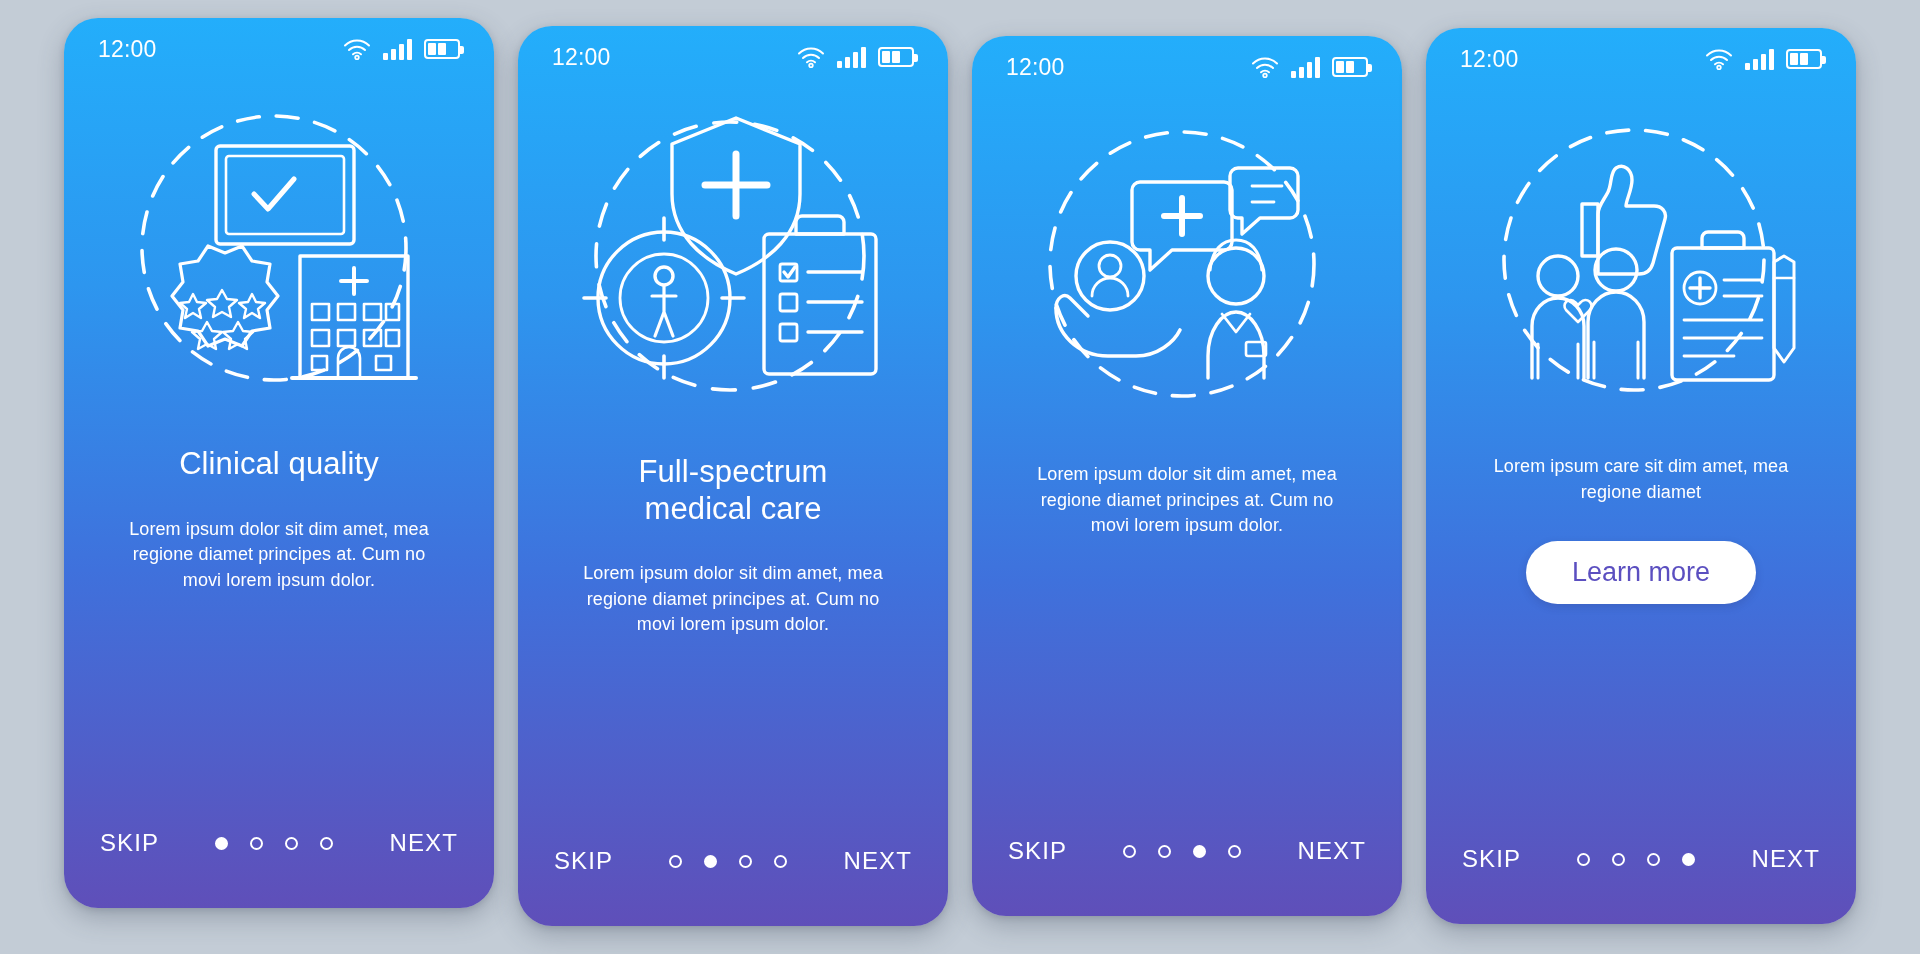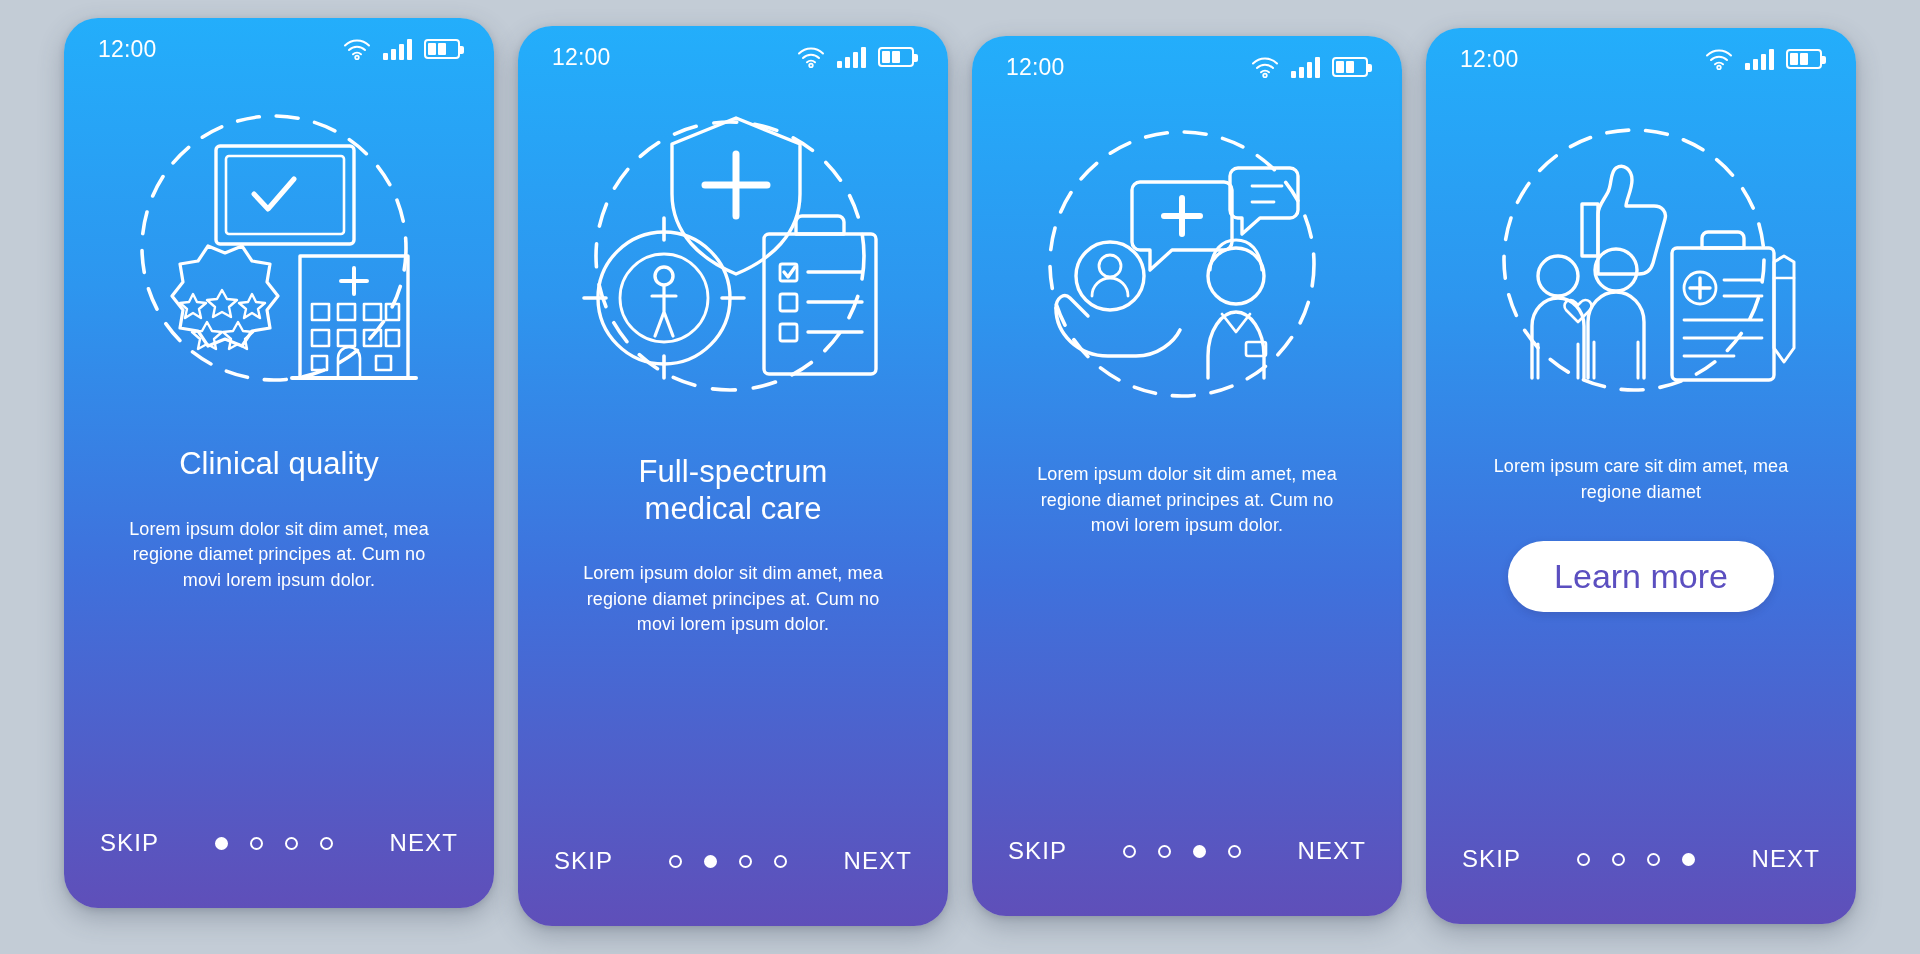--- a/index.html
+++ b/index.html
@@ -109,21 +109,21 @@
     letter-spacing: .1px;
     max-width: 330px;
   }
   .cta {
     margin-top: 36px;
     background: #fff;
     color: #5b4fc0;
     border: none;
     border-radius: 40px;
     font-family: "Liberation Sans", sans-serif;
-    font-size: 34px;
+    font-size: 27px;
     padding: 16px 46px;
     cursor: pointer;
     box-shadow: 0 3px 8px rgba(40,40,90,.18);
   }
 
   
   .navbar {
     flex: 0 0 auto;
     height: 130px;
     display: flex;

